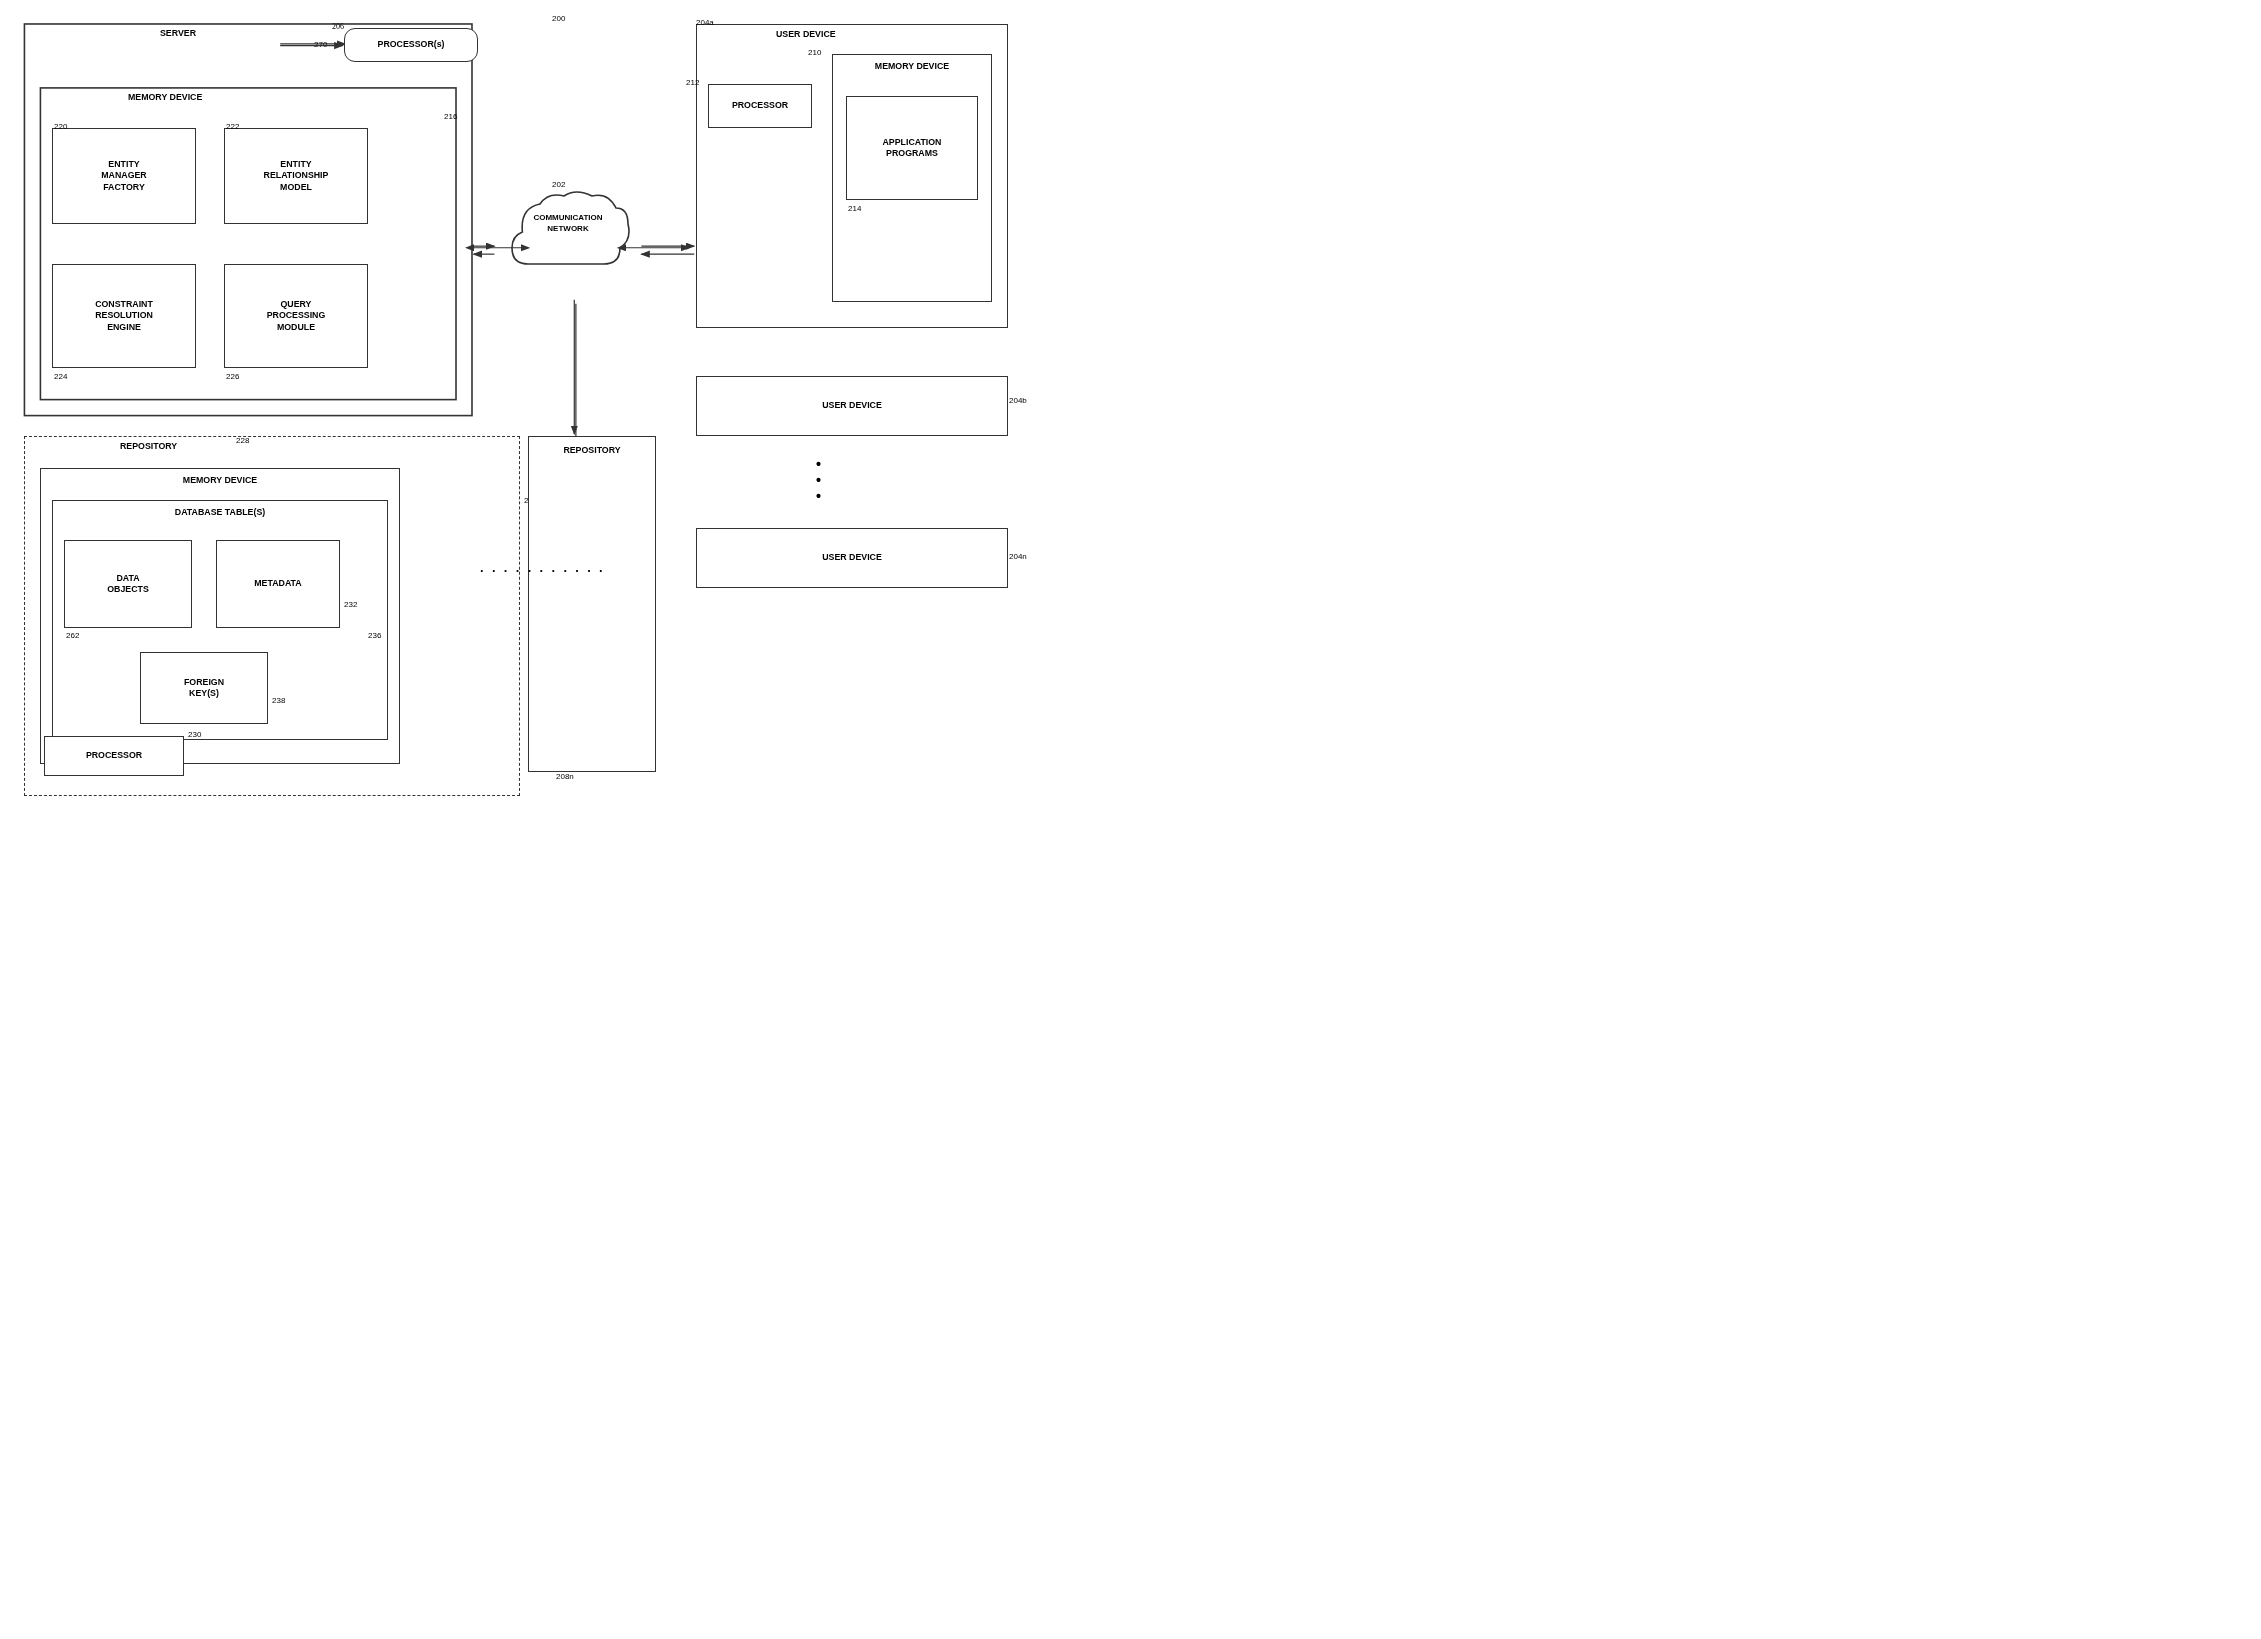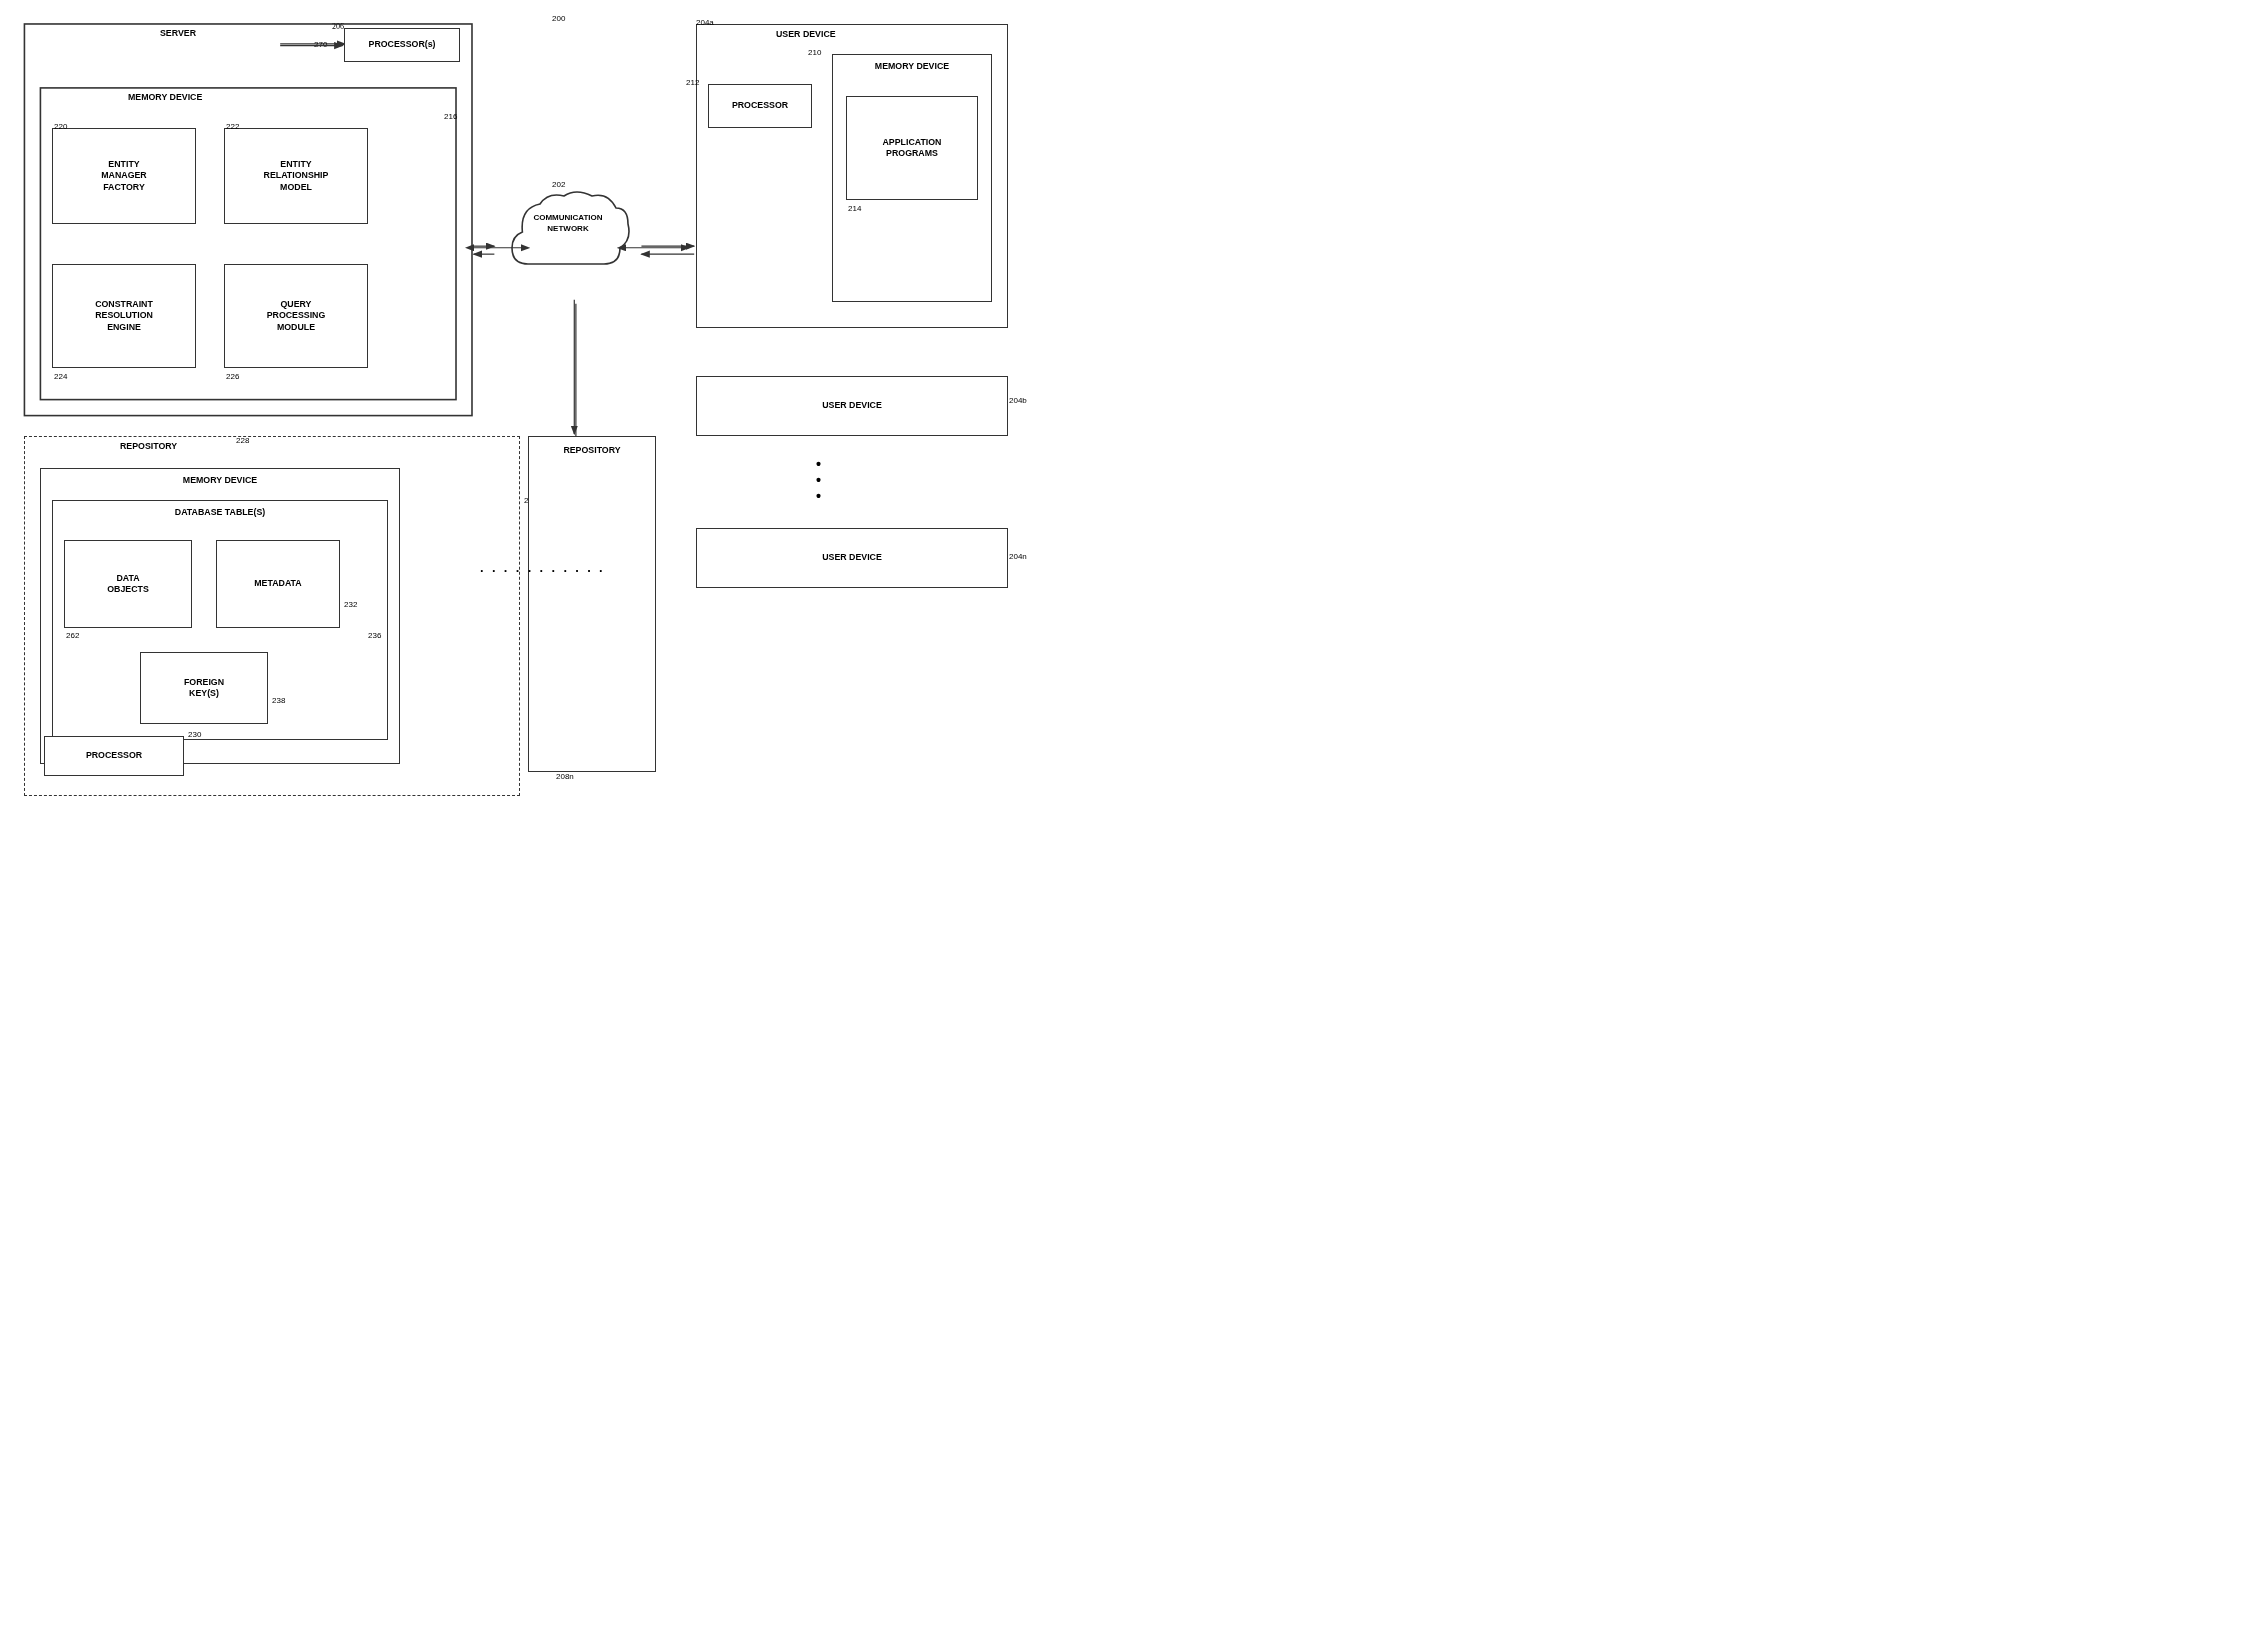--- a/index.html
+++ b/index.html
@@ -94,21 +94,21 @@
       <marker id="arrow-start" markerWidth="8" markerHeight="8" refX="2" refY="3" orient="auto-start-reverse">
         <path d="M0,0 L0,6 L8,3 z" fill="#333"></path>
       </marker>
     </defs>
   </svg>
 
   <div class="ref-num" style="top:14.4px; left:552px;">200</div>
 
   <div class="label" style="top:28px; left:160px;">SERVER</div>
 
-  <div class="box" style="top:28px; left:344px; width:116px; height:34px; font-size:8.8px;">PROCESSOR(s)</div>
+  <div class="box" style="top:28px; left:344px; width:134px; height:34px; font-size:8.8px;border-radius:11px;">PROCESSOR(s)</div>
   <div class="ref-num" style="top:22.4px; left:332px;font-family:Liberation Serif, serif;">206</div>
   <div class="ref-num" style="top:40px; left:314px;">270</div>
 
   <div class="label" style="top:92px; left:128px;">MEMORY DEVICE</div>
   <div class="ref-num" style="top:112px; left:444px;">216</div>
 
   <div class="box" style="top:128px; left:52px; width:144px; height:96px; font-size:8.8px;">ENTITY<br>MANAGER<br>FACTORY</div>
   <div class="ref-num" style="top:122px; left:54px;">220</div>
 
   <div class="box" style="top:128px; left:224px; width:144px; height:96px; font-size:8.8px;">ENTITY<br>RELATIONSHIP<br>MODEL</div>

